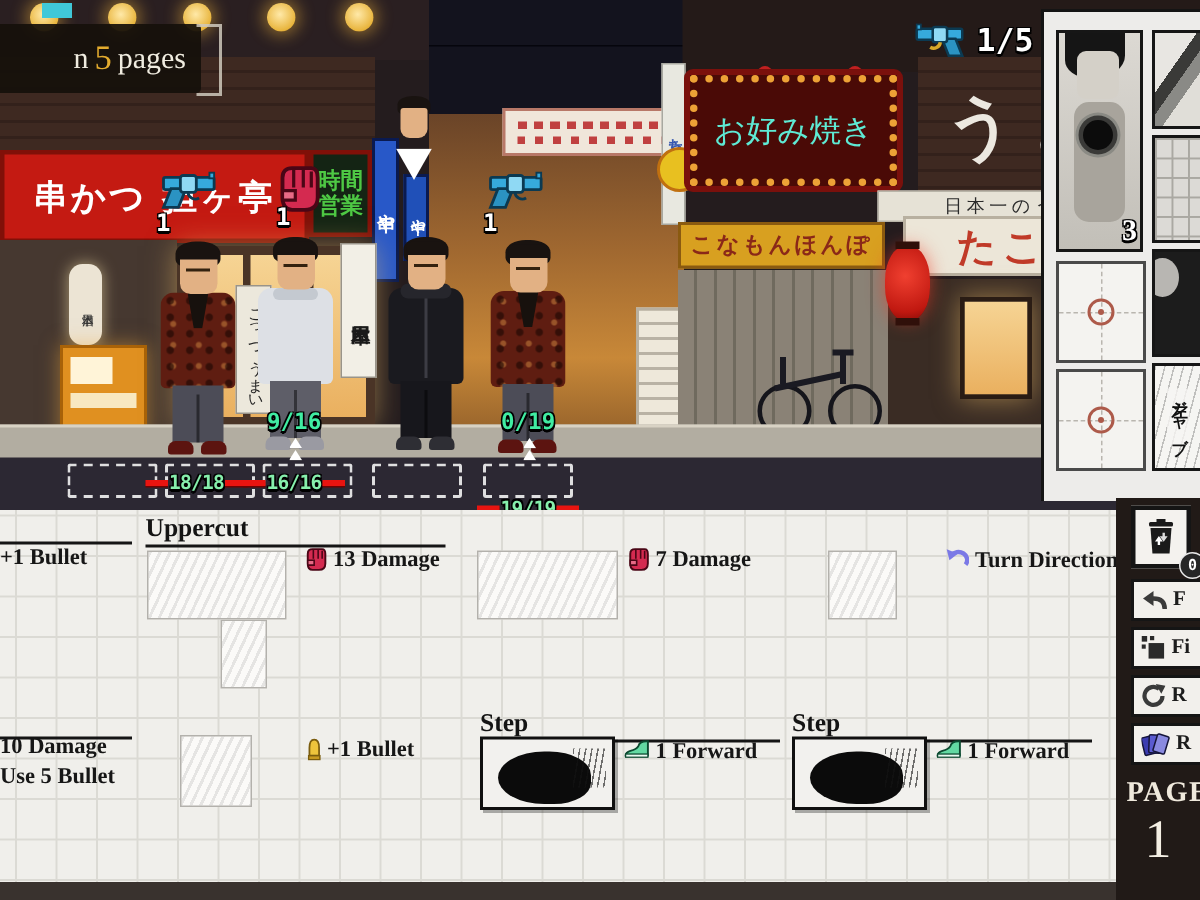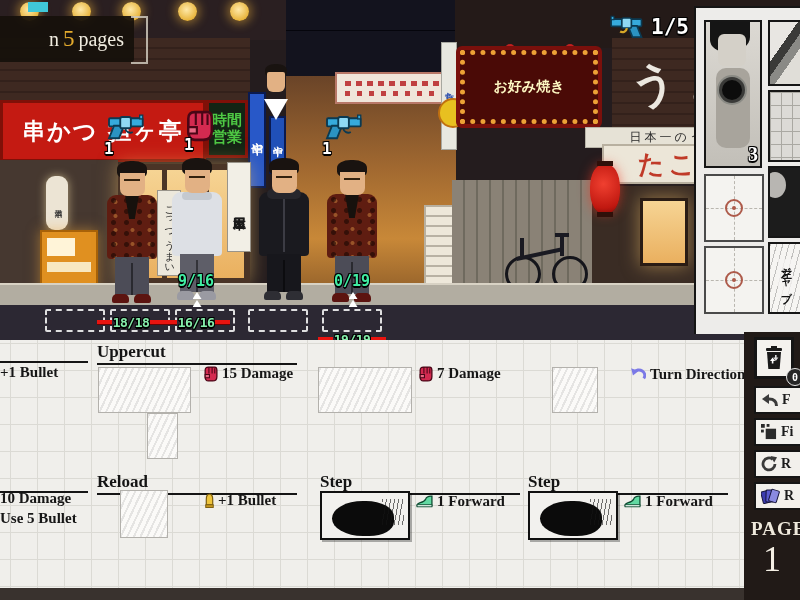--- a/index.html
+++ b/index.html
@@ -86,21 +86,21 @@
   .pnum{position:absolute;right:2px;bottom:0;font:bold 20px "Liberation Serif",serif;color:#fff;}
 
   
   .hand{position:absolute;left:0;top:340px;width:800px;height:260px;background:#f0efeb;
         background-image:linear-gradient(#dbdad4 1px,transparent 1px),linear-gradient(90deg,#dbdad4 1px,transparent 1px);
         background-size:27px 27px;background-position:10px 3px;}
   .card{position:absolute;width:200px;height:120px;}
   .card h3{margin:0;font:bold 17px "Liberation Serif",serif;color:#141414;min-height:18px;
            border-bottom:2.5px solid #151515;padding-bottom:1px;font-weight:700;}
   .fxl{position:absolute;display:flex;flex-direction:column;gap:3px;}
-  .fx{display:flex;align-items:center;gap:4px;font:bold 15px "Liberation Serif",serif;color:#161616;white-space:nowrap;}
+  .fx{display:flex;gap:4px;font:bold 15px "Liberation Serif",serif;color:#161616;white-space:nowrap;}
   .art{position:absolute;box-sizing:border-box;}
   .faded{background:#fbfaf8;border:1px solid #b3b1ac;
          background-image:repeating-linear-gradient(115deg,rgba(130,130,130,.18) 0 2px,transparent 2px 6px);}
   .art-step{background:#f2f1ee;border:2px solid #101010;box-shadow:2px 2px 0 rgba(0,0,0,.3);}
   .art-step::before{content:"";position:absolute;left:12%;top:18%;width:72%;height:78%;background:#0b0b0b;
          border-radius:50% 45% 40% 50%;}
   .art-step::after{content:"";position:absolute;right:4px;top:6px;width:22px;height:26px;
          background:repeating-linear-gradient(100deg,rgba(20,20,20,.6) 0 1px,transparent 1px 4px);}
 
   
@@ -176,30 +176,33 @@
       <div class="abs" style="left:8px;top:7px;width:112px;height:5px;background:repeating-linear-gradient(90deg,#c04040 0 6px,transparent 6px 11px);"></div>
       <div class="abs" style="left:8px;top:17px;width:112px;height:5px;background:repeating-linear-gradient(90deg,#c04040 0 5px,transparent 5px 12px);"></div>
     </div>
     <div class="sign jp vtext abs" style="left:441px;top:42px;width:16px;height:108px;background:#e8e8e0;color:#3858b0;font-size:10px;font-weight:bold;border:1px solid #a8a8a0;">
         <span>立ち呑み</span>
       </div>
     <div class="abs" style="left:438px;top:98px;width:26px;height:26px;border-radius:50%;background:#e8c020;border:2px solid #c07010;"></div>
     <div class="abs" style="left:424px;top:205px;width:30px;height:85px;background:#eee8da;border:2px solid #b8b0a0;box-sizing:border-box;background-image:repeating-linear-gradient(180deg,transparent 0 8px,#b9b2a4 8px 10px);"></div>
 
     <div class="abs" style="left:456px;top:46px;width:146px;height:82px;background:#7a100c;border-radius:6px;padding:4px;box-sizing:border-box;">
-      <div class="sign jp" style="width:100%;height:100%;background:#4a0a06;border:5px dotted #eda236;box-sizing:border-box;color:#fef9c3;font-weight:bold;font-size:14px;">
+      <div class="sign jp" style="width:100%;height:100%;background:#4a0a06;border:5px dotted #eda236;box-sizing:border-box;color:#5eead4;font-weight:normal;font-size:21px;">
           <span>お好み焼き</span>
         </div>
     </div>
 
     <div class="abs slatwall jp" style="left:612px;top:38px;width:188px;height:92px;color:#ece8e0;font-size:46px;font-weight:bold;letter-spacing:10px;line-height:92px;padding-left:18px;box-sizing:border-box;"><span>うど</span></div>
     <div class="sign jp abs" style="left:585px;top:127px;width:180px;height:21px;background:#e6e2d6;border:1px solid #b8b4a8;color:#2a2a2a;font-size:12px;letter-spacing:3px;">
         <span>日本一のうど</span>
       </div>
 
+    <div class="sign jp abs" style="left:452px;top:148px;width:138px;height:31px;background:#d8a020;border:2px solid #8a5a10;color:#8a2818;font-size:15px;font-weight:bold;letter-spacing:2px;">
+        <span>こなもんほんぽ</span>
+      </div>
     <div class="sign jp abs" style="left:602px;top:144px;width:194px;height:40px;background:#ece6d8;border:2px solid #b8b0a0;color:#c03a28;font-size:26px;font-weight:bold;letter-spacing:4px;">
         <span>たこやき</span>
       </div>
     <div class="abs shutter" style="left:452px;top:180px;width:140px;height:108px;"></div>
     <div class="abs" style="left:592px;top:186px;width:104px;height:102px;background:#3a2c24;"></div>
     <div class="abs glowwin" style="left:640px;top:198px;width:42px;height:62px;border:3px solid #2a1c14;"></div>
 
     <div class="abs" style="left:590px;top:164px;width:30px;height:50px;border-radius:45%;background:radial-gradient(circle at 45% 40%,#f04030,#c01810 70%,#7a0a06);box-shadow:0 0 12px rgba(240,60,40,.6);"></div>
     <div class="abs" style="left:597px;top:161px;width:16px;height:5px;background:#30100a;"></div>
     <div class="abs" style="left:597px;top:212px;width:16px;height:5px;background:#30100a;"></div>
@@ -377,21 +380,21 @@
       <h3>Uppercut</h3>
       <div class="art faded" style="left:1px;top:25px;width:93px;height:46px;"></div>
       <div class="art faded" style="left:50px;top:71px;width:31px;height:46px;"></div>
       <div class="fxl" style="left:106px;top:23px">
         <div class="fx">
           <svg width="15" height="16" viewBox="0 0 14 15">
               <path d="M2 4 Q2 1 5 1 H11 Q13 1 13 4 V10 Q13 14 9 14 H5 Q2 14 2 10 Z" fill="#d42a50" stroke="#4a0616" stroke-width="1.2"></path>
               <path d="M5.5 1 V7 M8.5 1 V7 M11 2 V7" stroke="#4a0616" stroke-width="1" fill="none"></path>
               <path d="M2 8 H6 V11 H2 Z" fill="#e86a86" stroke="#4a0616" stroke-width="1"></path>
             </svg>
-          <span>15 Damage</span>
+          <span>13 Damage</span>
         </div>
       </div>
     </div>
 
     <div class="card" style="left:315px;top:2px">
       <div class="art faded" style="left:3px;top:25px;width:94px;height:46px;"></div>
       <div class="fxl" style="left:103px;top:23px">
         <div class="fx">
           <svg width="15" height="16" viewBox="0 0 14 15">
               <path d="M2 4 Q2 1 5 1 H11 Q13 1 13 4 V10 Q13 14 9 14 H5 Q2 14 2 10 Z" fill="#d42a50" stroke="#4a0616" stroke-width="1.2"></path>
@@ -422,21 +425,20 @@
         <div class="fx">
             <span>10 Damage</span>
           </div>
         <div class="fx">
             <span>Use 5 Bullet</span>
           </div>
       </div>
     </div>
 
     <div class="card" style="left:97px;top:132px">
-      <h3>Reload</h3>
       <div class="art faded" style="left:23px;top:18px;width:48px;height:48px;"></div>
       <div class="fxl" style="left:108px;top:20px">
         <div class="fx">
           <svg width="9" height="15" viewBox="0 0 8 14">
               <path d="M1 6 Q1 1 4 1 Q7 1 7 6 V11 H1 Z" fill="#eec43c" stroke="#7a5c0e" stroke-width="1.1"></path>
               <rect x="0.5" y="11" width="7" height="2.5" fill="#c89a20" stroke="#7a5c0e" stroke-width="0.9"></rect>
             </svg>
           <span>+1 Bullet</span>
         </div>
       </div>

